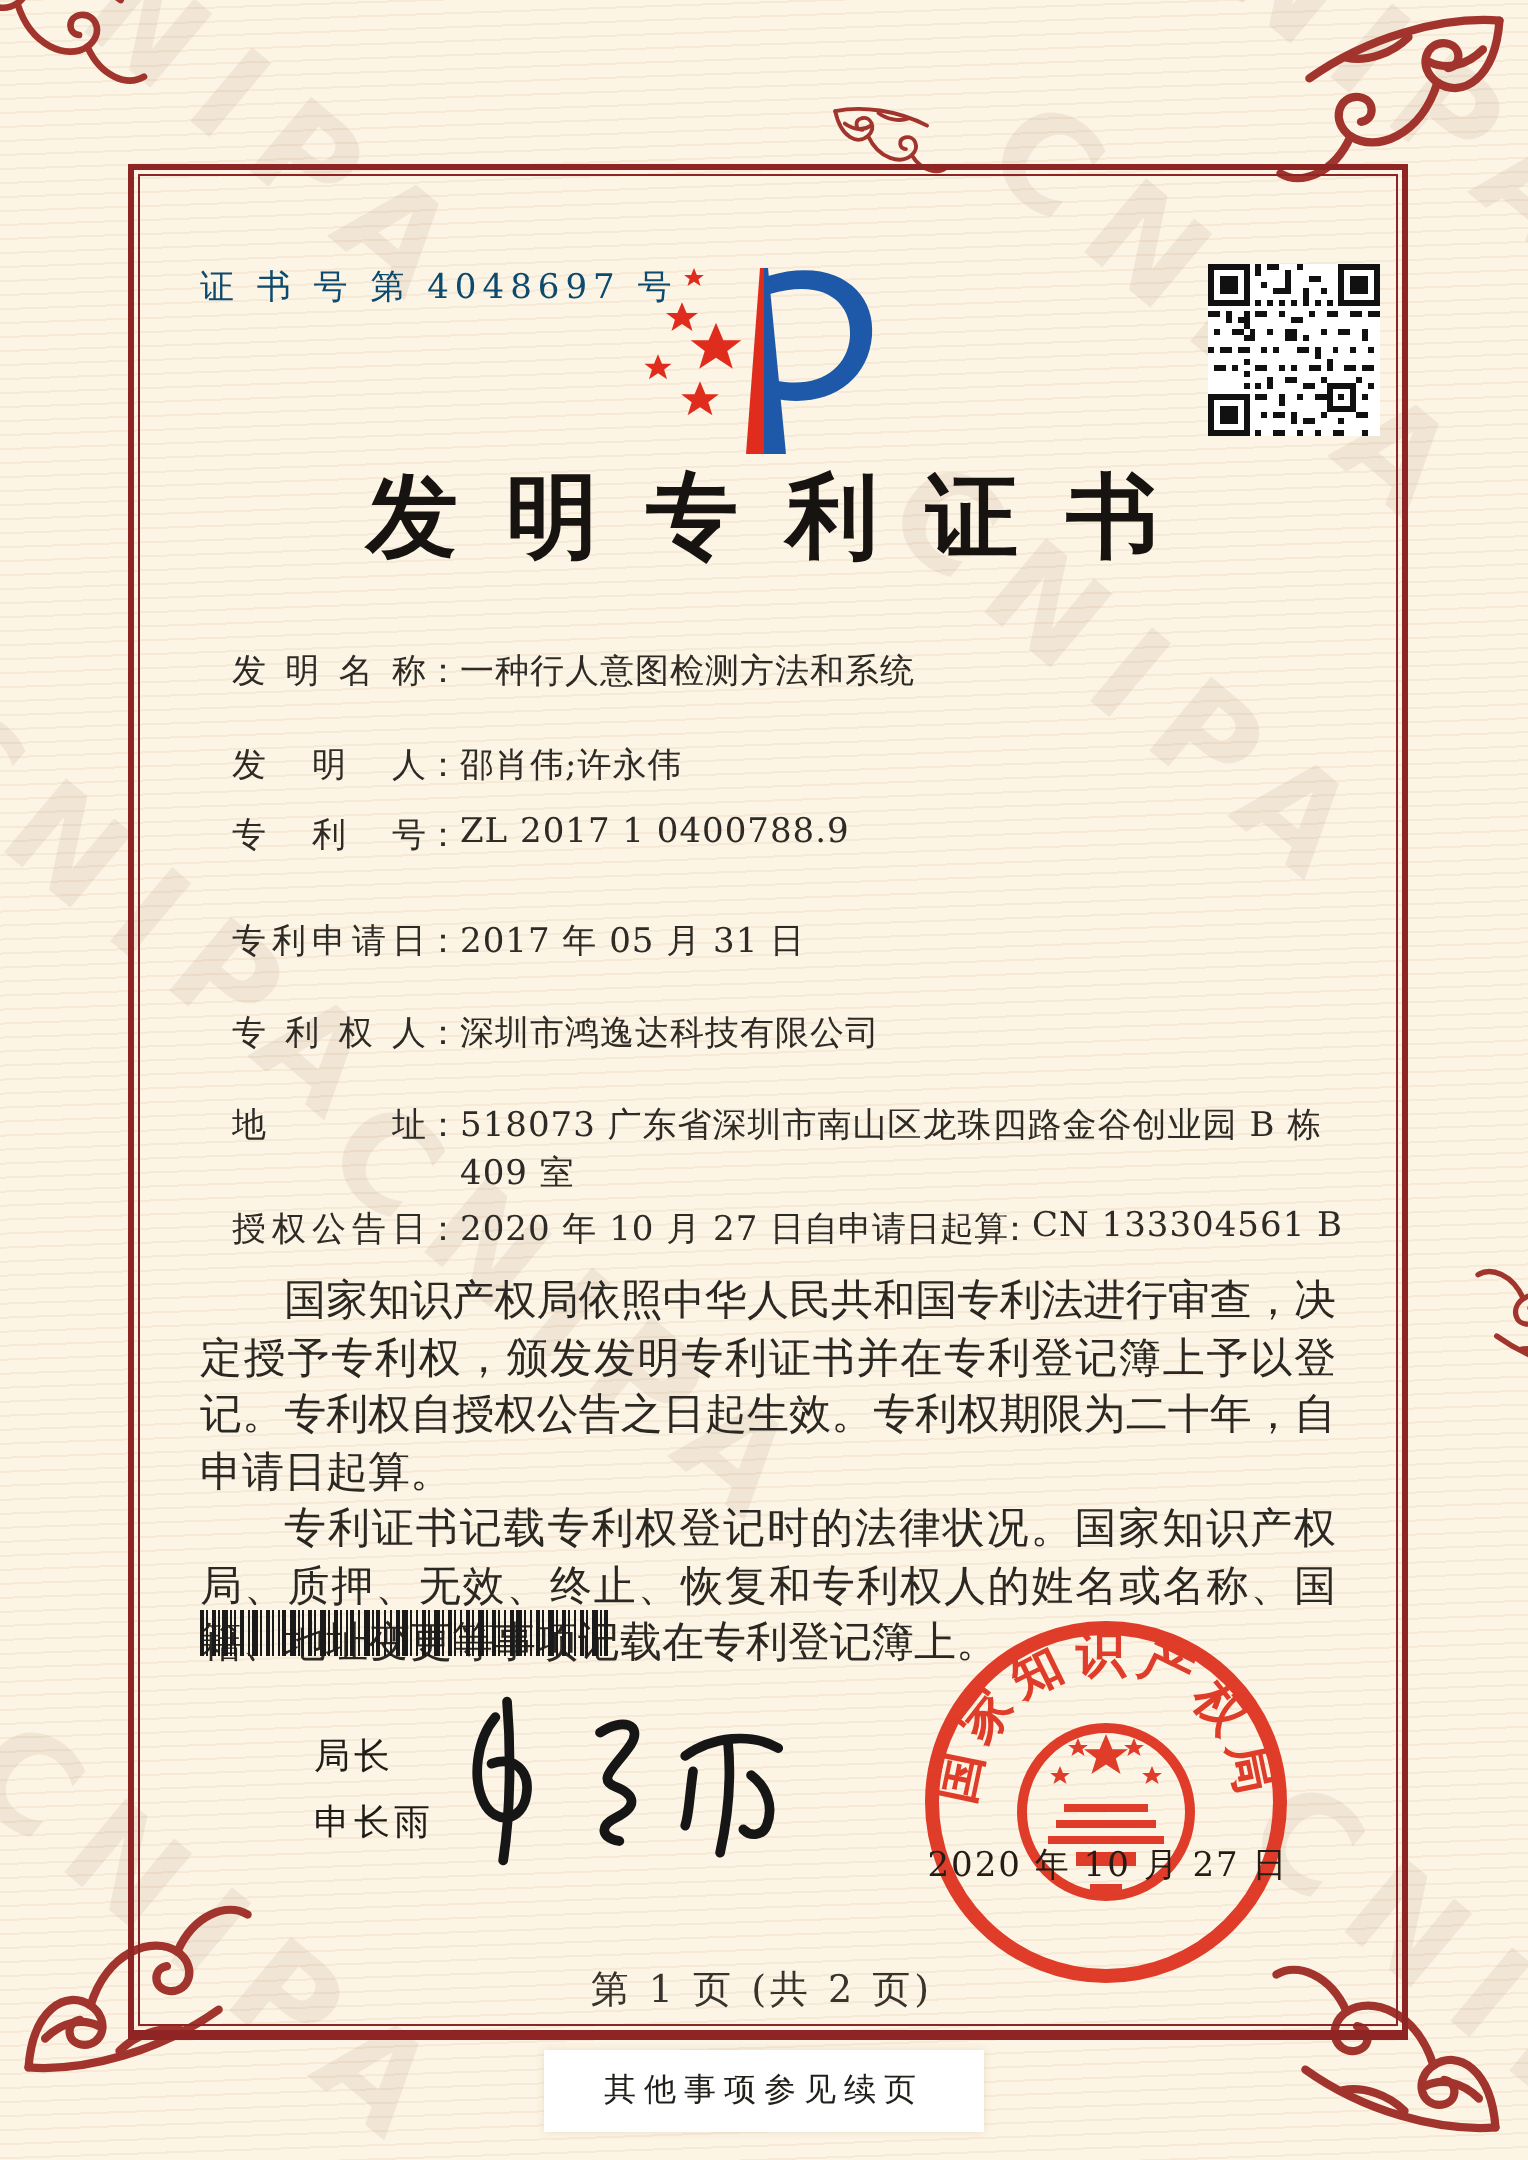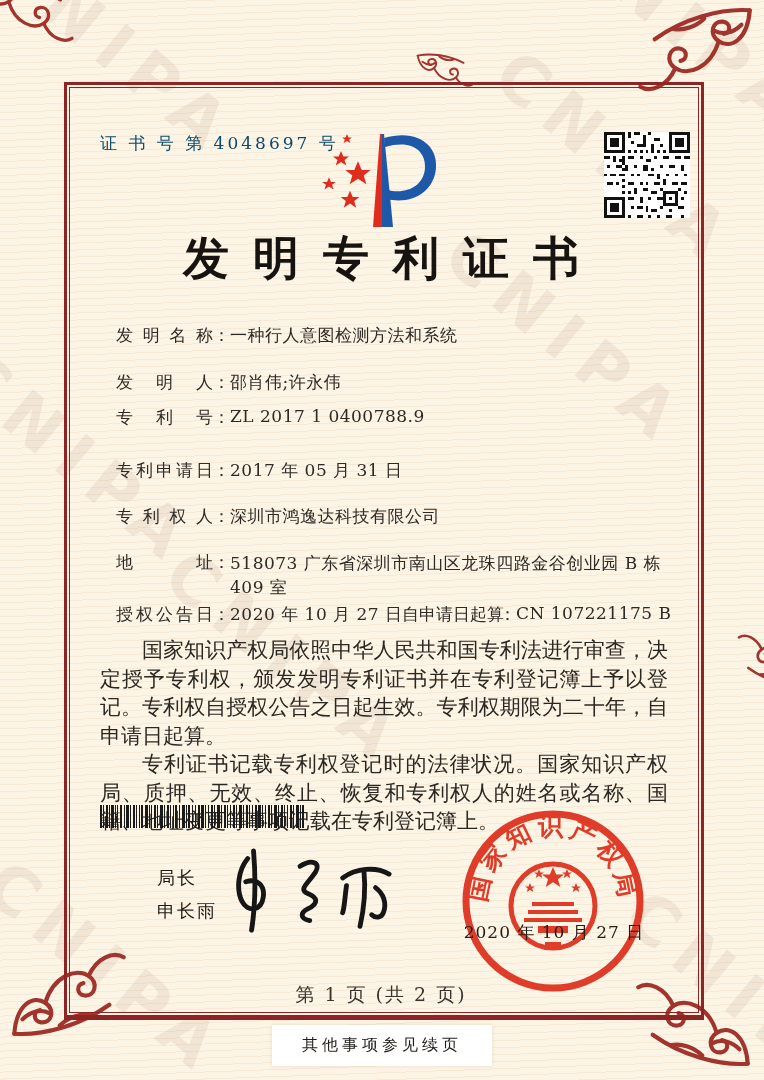--- a/index.html
+++ b/index.html
@@ -169,21 +169,21 @@
     <div class="frow" style="top:135px">
       <span class="flabel">专利申请日</span><span class="fcolon">：</span><span class="fvalue">2017 年 05 月 31 日</span>
     </div>
     <div class="frow" style="top:181px">
       <span class="flabel">专利权人</span><span class="fcolon">：</span><span class="fvalue">深圳市鸿逸达科技有限公司</span>
     </div>
     <div class="frow" style="top:227px">
       <span class="flabel">地址</span><span class="fcolon">：</span><span class="fvalue wrap">518073 广东省深圳市南山区龙珠四路金谷创业园 B 栋 409 室</span>
     </div>
     <div class="frow" style="top:279px">
-      <span class="flabel">授权公告日</span><span class="fcolon">：</span><span class="fvalue narrow">2020 年 10 月 27 日</span><span class="flabel">自申请日起算</span><span class="fcolon">：</span><span class="fvalue">CN 107221175 B</span>
+      <span class="flabel">授权公告日</span><span class="fcolon">：</span><span class="fvalue narrow">2020 年 10 月 27 日</span><span class="flabel">自申请日起算</span><span class="fcolon">：</span><span class="fvalue">CN 133304561 B</span>
     </div>
   </div>
 
   <div class="abs paras">
     <p>国家知识产权局依照中华人民共和国专利法进行审查，决定授予专利权，颁发发明专利证书并在专利登记簿上予以登记。专利权自授权公告之日起生效。专利权期限为二十年，自申请日起算。</p>
     <p>专利证书记载专利权登记时的法律状况。国家知识产权局、质押、无效、终止、恢复和专利权人的姓名或名称、国籍、地址变更等事项记载在专利登记簿上。</p>
   </div>
 
   <svg class="abs barcode-box" viewBox="0 0 205 23" preserveAspectRatio="none">
     <path fill="#1a1a1a" d="M0,0h2v23h-2z M3,0h1v23h-1z M6,0h2v23h-2z M9,0h1v23h-1z M11,0h3v23h-3z M15,0h1v23h-1z M17,0h1v23h-1z M20,0h2v23h-2z M24,0h1v23h-1z M26,0h3v23h-3z M30,0h1v23h-1z M33,0h2v23h-2z M36,0h1v23h-1z M39,0h1v23h-1z M41,0h2v23h-2z M45,0h3v23h-3z M49,0h1v23h-1z M51,0h1v23h-1z M54,0h2v23h-2z M57,0h1v23h-1z M60,0h3v23h-3z M64,0h1v23h-1z M67,0h2v23h-2z M70,0h1v23h-1z M73,0h1v23h-1z M75,0h2v23h-2z M79,0h1v23h-1z M82,0h3v23h-3z M86,0h1v23h-1z M88,0h2v23h-2z M92,0h1v23h-1z M95,0h1v23h-1z M98,0h2v23h-2z M101,0h3v23h-3z M105,0h1v23h-1z M108,0h1v23h-1z M111,0h2v23h-2z M114,0h1v23h-1z M117,0h3v23h-3z M121,0h1v23h-1z M124,0h2v23h-2z M127,0h1v23h-1z M130,0h1v23h-1z M133,0h2v23h-2z M136,0h1v23h-1z M139,0h3v23h-3z M143,0h1v23h-1z M146,0h2v23h-2z M149,0h1v23h-1z M152,0h1v23h-1z M155,0h2v23h-2z M158,0h3v23h-3z M162,0h1v23h-1z M165,0h1v23h-1z M168,0h2v23h-2z M171,0h1v23h-1z M174,0h3v23h-3z M178,0h1v23h-1z M181,0h2v23h-2z M184,0h1v23h-1z M187,0h1v23h-1z M190,0h2v23h-2z M193,0h1v23h-1z M196,0h3v23h-3z M200,0h1v23h-1z M202,0h2v23h-2z"></path>

